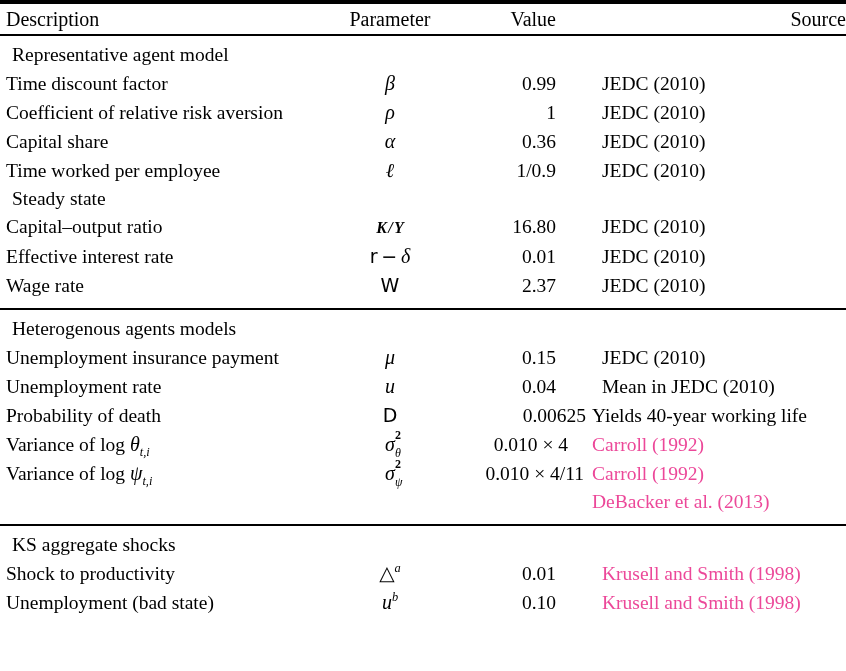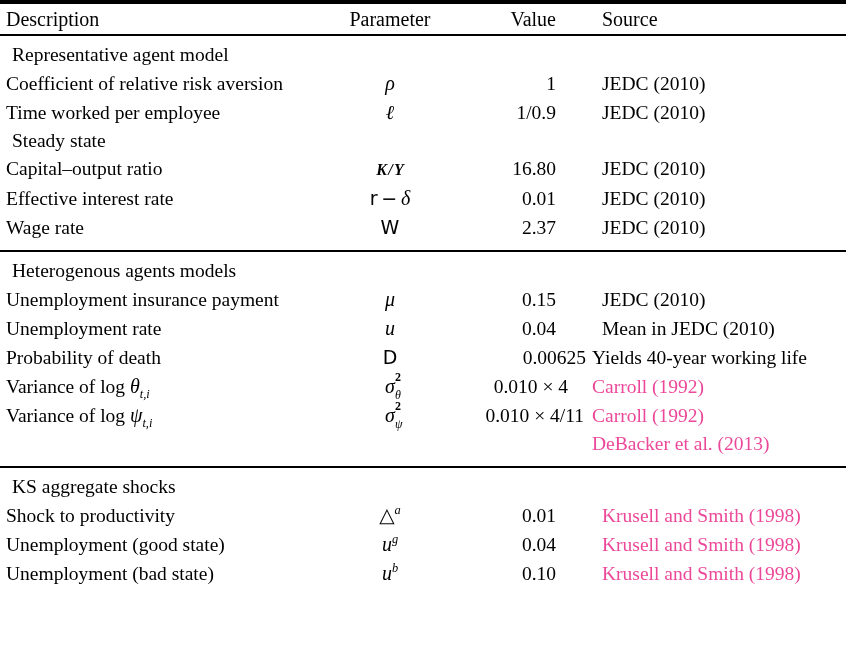--- a/index.html
+++ b/index.html
@@ -42,21 +42,21 @@
 
   
   .cell-desc  { padding-left: 6px;  text-align: left; }
   .cell-param { text-align: center; }
   .cell-value { text-align: right; padding-right: 34px; }
   .cell-src   { text-align: left; padding-left: 12px; white-space: nowrap; }
 
   .head-desc  { padding-left: 6px; }
   .head-param { text-align: center; }
   .head-value { text-align: right; padding-right: 34px; }
-  .head-src   { padding-left: 12px; }
+  .head-src   { padding-left: 12px; text-align: right; }
 
   
   .rule-top    { border-top: 4px solid #000; }
   .rule-mid    { border-top: 2px solid #000; }
   .rule-sec    { border-top: 2px solid #000; }
 
   tr.rule-row { height: 0; }
   tr.rule-row td { height: 0; line-height: 0; font-size: 0; padding: 0; }
 
   tr.spacer-sm { height: 8px; }
@@ -147,28 +147,40 @@
         <td class="rule-mid" colspan="4"></td>
       </tr>
       <tr class="spacer-xs">
           <td colspan="4"></td>
         </tr>
 
       <tr class="row">
         <td class="sec-head" colspan="4">Representative agent model</td>
       </tr>
 
+      <tr class="row">
+        <td class="cell-desc">Time discount factor</td>
+        <td class="cell-param"><span class="sym">β</span></td>
+        <td class="cell-value">0.99</td>
+        <td class="cell-src"><span class="cite-plain">JEDC (2010)</span></td>
+      </tr>
 
       <tr class="row">
         <td class="cell-desc">Coefficient of relative risk aversion</td>
         <td class="cell-param"><span class="sym">ρ</span></td>
         <td class="cell-value">1</td>
         <td class="cell-src"><span class="cite-plain">JEDC (2010)</span></td>
       </tr>
 
+      <tr class="row">
+        <td class="cell-desc">Capital share</td>
+        <td class="cell-param"><span class="sym">α</span></td>
+        <td class="cell-value">0.36</td>
+        <td class="cell-src"><span class="cite-plain">JEDC (2010)</span></td>
+      </tr>
 
 
       <tr class="row">
         <td class="cell-desc">Time worked per employee</td>
         <td class="cell-param"><span class="sym">ℓ</span></td>
         <td class="cell-value">1/0.9</td>
         <td class="cell-src"><span class="cite-plain">JEDC (2010)</span></td>
       </tr>
 
       <tr class="row">
@@ -266,26 +278,20 @@
         <td class="sec-head" colspan="4">KS aggregate shocks</td>
       </tr>
 
       <tr class="row">
         <td class="cell-desc">Shock to productivity</td>
         <td class="cell-param"><span class="sym" style="font-style:normal">△<sup>a</sup></span></td>
         <td class="cell-value">0.01</td>
         <td class="cell-src"><span class="cite-link">Krusell and Smith (1998)</span></td>
       </tr>
 
-      <tr class="row">
-        <td class="cell-desc">Unemployment (good state)</td>
-        <td class="cell-param"><span class="sym">u<sup>g</sup></span></td>
-        <td class="cell-value">0.04</td>
-        <td class="cell-src"><span class="cite-link">Krusell and Smith (1998)</span></td>
-      </tr>
 
       <tr class="row">
         <td class="cell-desc">Unemployment (bad state)</td>
         <td class="cell-param"><span class="sym">u<sup>b</sup></span></td>
         <td class="cell-value">0.10</td>
         <td class="cell-src"><span class="cite-link">Krusell and Smith (1998)</span></td>
       </tr>
 
     </tbody>
   </table>

